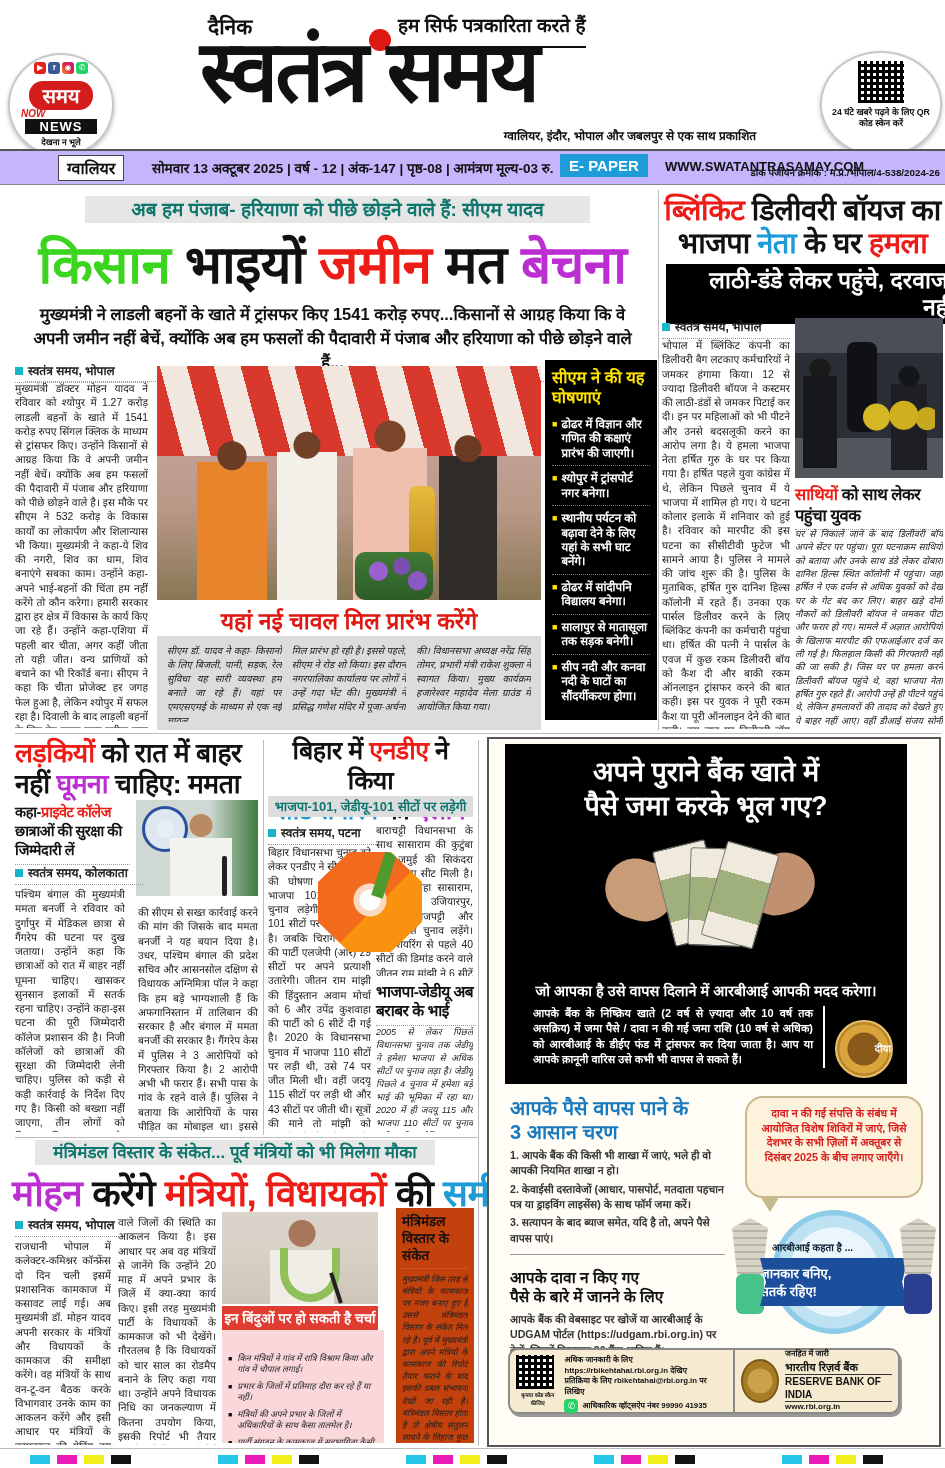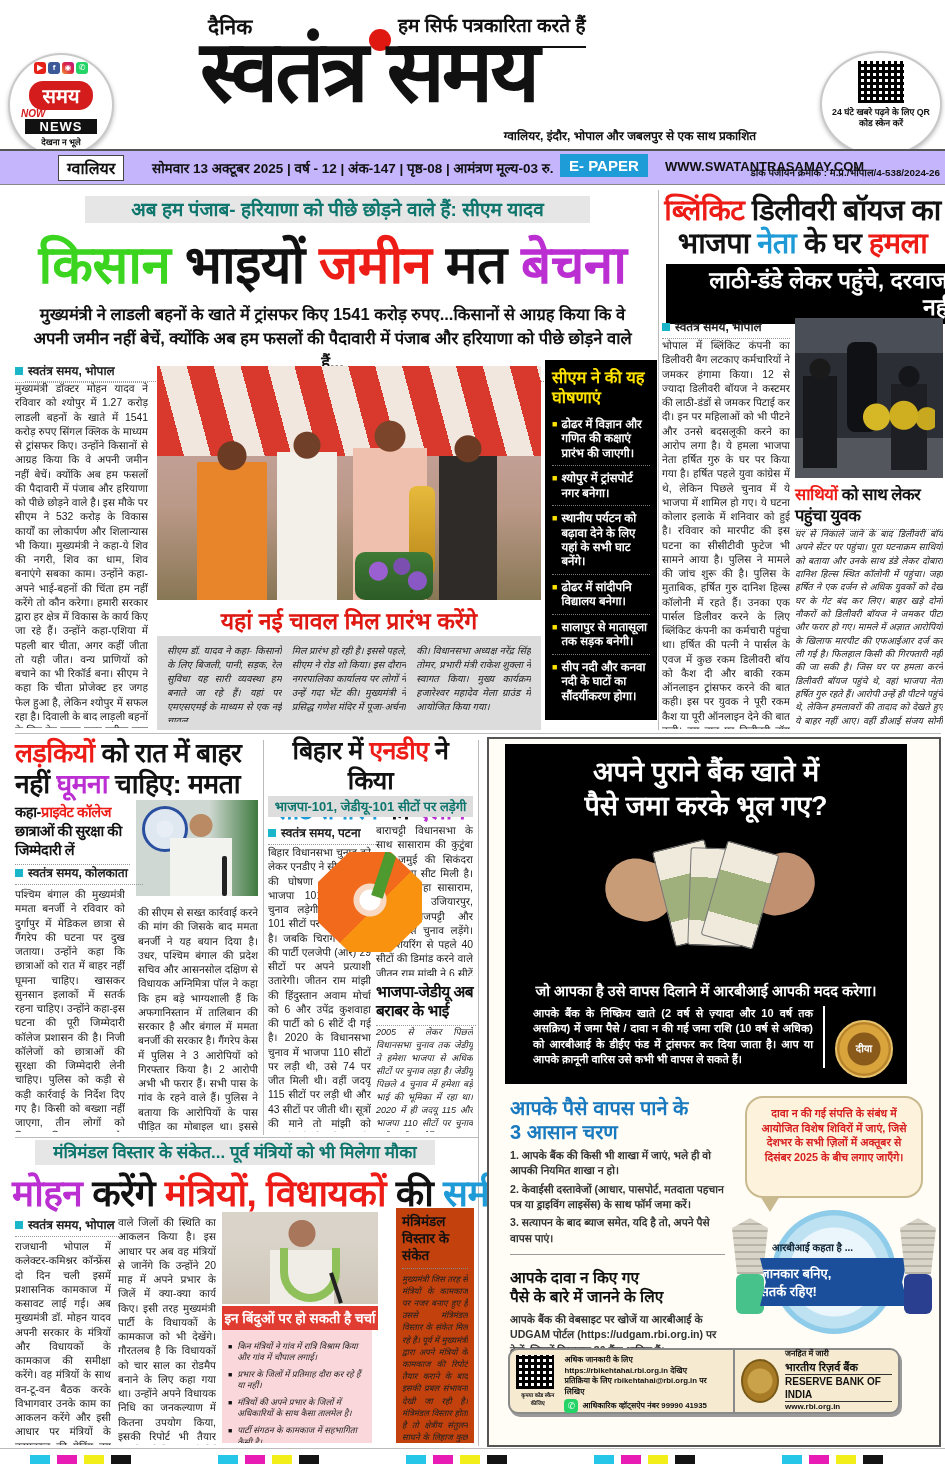--- a/index.html
+++ b/index.html
@@ -191,21 +191,21 @@
 </div>
 <div class="abs byline" style="left:15px;top:1216px;width:110px"><span class="sq"></span><span>स्वतंत्र समय, भोपाल</span></div>
 <div class="abs body-txt" style="left:15px;top:1240px;width:96px;height:205px">राजधानी भोपाल में कलेक्टर-कमिश्नर कॉन्फ्रेंस दो दिन चली इसमें प्रशासनिक कामकाज में कसावट लाई गई। अब मुख्यमंत्री डॉ. मोहन यादव अपनी सरकार के मंत्रियों और विधायकों के कामकाज की समीक्षा करेंगे। वह मंत्रियों के साथ वन-टू-वन बैठक करके विभागवार उनके काम का आकलन करेंगे और इसी आधार पर मंत्रियों के कामकाज की ग्रेडिंग तय होगी। जल्द ही मंत्रियों के साथ बैठक का दौर शुरू करने की तैयारी है। दो दिवसीय काफ्रेंस में मुख्यमंत्री ने मंत्रियों के प्रभार</div>
 <div class="abs body-txt" style="left:118px;top:1216px;width:98px;height:229px">वाले जिलों की स्थिति का आकलन किया है। इस आधार पर अब वह मंत्रियों से जानेंगे कि उन्होंने 20 माह में अपने प्रभार के जिलें में क्या-क्या कार्य किए। इसी तरह मुख्यमंत्री पार्टी के विधायकों के कामकाज को भी देखेंगे। गौरतलब है कि विधायकों को चार साल का रोडमैप बनाने के लिए कहा गया था। उन्होंने अपने विधायक निधि का जनकल्याण में कितना उपयोग किया, इसकी रिपोर्ट भी तैयार कराई गई है। यह रिपोर्ट मुख्यमंत्री के समक्ष प्रस्तुत की जाएगी। इधर, मुख्यमंत्री ने पहले ही मंत्रियों के परफॉरमेंस की एक रिपोर्ट तैयार कराई है, जो केंद्रीय नेतृत्व को भेजी गई थी।</div>
 <div class="abs photo" style="left:222px;top:1212px;width:156px;height:92px;background:linear-gradient(180deg,#d9d3c9 0 30%,#cfc6b8 100%)">
   <div class="abs" style="left:48px;top:8px;width:64px;height:84px;background:radial-gradient(circle at 50% 16%,#a8765a 0 13px,rgba(0,0,0,0) 14px),linear-gradient(180deg,rgba(0,0,0,0) 0 30px,#f0ede6 30px)"></div>
   <div class="abs" style="left:58px;top:36px;width:44px;height:46px;border:8px solid #8fc05a;border-top:none;border-radius:0 0 40px 40px"></div>
   <div class="abs" style="left:112px;top:60px;width:4px;height:32px;background:#222;transform:rotate(-18deg)"></div>
 </div>
 <div class="abs" style="left:222px;top:1306px;width:156px;background:#e03c31;color:#fff;font-weight:bold;font-size:13.5px;text-align:center;padding:3px 0">इन बिंदुओं पर हो सकती है चर्चा</div>
-<div class="abs" style="left:222px;top:1330px;width:150px;height:113px;background:#f9d7da;padding:8px 6px;box-sizing:border-box;overflow:hidden">
+<div class="abs" style="left:222px;top:1330px;width:162px;height:113px;background:#f9d7da;padding:20px 6px;box-sizing:border-box;overflow:hidden">
   <div class="pts-item">
       <span class="b">■</span>
       <span>किन मंत्रियों ने गांव में रात्रि विश्राम किया और गांव में चौपाल लगाई।</span>
     </div>
   <div class="pts-item">
       <span class="b">■</span>
       <span>प्रभार के जिलों में प्रतिमाह दौरा कर रहे हैं या नहीं।</span>
     </div>
   <div class="pts-item">
       <span class="b">■</span>
@@ -234,21 +234,21 @@
   </div>
   <div class="abs" style="left:100px;top:86px;width:210px;height:140px">
     <div class="abs" style="left:0;top:30px;width:70px;height:60px;background:#c99c78;border-radius:30px;transform:rotate(18deg)"></div>
     <div class="abs" style="left:140px;top:24px;width:70px;height:60px;background:#c09070;border-radius:30px;transform:rotate(-16deg)"></div>
     <div class="note" style="left:58px;top:14px;transform:rotate(-14deg)"></div>
     <div class="note" style="left:84px;top:18px;transform:rotate(2deg)"></div>
     <div class="note" style="left:108px;top:16px;transform:rotate(16deg)"></div>
   </div>
   <div class="abs" style="left:10px;top:236px;width:382px;text-align:center;font-size:14.5px;font-weight:bold;color:#fff">जो आपका है उसे वापस दिलाने में आरबीआई आपकी मदद करेगा।</div>
   <div class="abs" style="left:28px;top:262px;width:280px;font-size:11px;font-weight:bold;line-height:1.4;color:#fff;text-align:justify;border-right:2px solid #fff;padding-right:10px">आपके बैंक के निष्क्रिय खाते (2 वर्ष से ज़्यादा और 10 वर्ष तक असक्रिय) में जमा पैसे / दावा न की गई जमा राशि (10 वर्ष से अधिक) को आरबीआई के डीईए फंड में ट्रांसफर कर दिया जाता है। आप या आपके क़ानूनी वारिस उसे कभी भी वापस ले सकते हैं।</div>
-  <div class="abs" style="left:330px;top:276px;width:54px;height:54px;border-radius:50%;background:radial-gradient(circle,#8a5a1a 0 16px,#d9a43c 17px 24px,#b9852a 25px);border:2px solid #e8c06a;color:#fff;font-size:10px;font-weight:bold;text-align:center;line-height:54px"><span>दीया</span></div>
+  <div class="abs" style="left:330px;top:276px;width:54px;height:54px;border-radius:50%;background:radial-gradient(circle,#8a5a1a 0 16px,#d9a43c 17px 24px,#b9852a 25px);border:2px solid #e8c06a;color:#fff;font-size:10px;font-weight:bold;text-align:right;line-height:54px"><span>दीया</span></div>
 </div>
 
 <div class="abs" style="left:510px;top:1096px;width:220px;color:#1a7abf;font-weight:bold;font-size:20px;line-height:1.2">
   <div>आपके पैसे वापस पाने के</div>
   <div>3 आसान चरण</div>
 </div>
 <div class="abs" style="left:510px;top:1148px;width:215px;font-size:10.6px;font-weight:bold;color:#333;line-height:1.45;border-bottom:1px solid #999;padding-bottom:8px">
   <div style="margin-bottom:3px">1. आपके बैंक की किसी भी शाखा में जाएं, भले ही वो आपकी नियमित शाखा न हो।</div>
   <div style="margin-bottom:3px">2. केवाईसी दस्तावेजों (आधार, पासपोर्ट, मतदाता पहचान पत्र या ड्राइविंग लाइसेंस) के साथ फॉर्म जमा करें।</div>
   <div>3. सत्यापन के बाद ब्याज समेत, यदि है तो, अपने पैसे वापस पाएं।</div>

